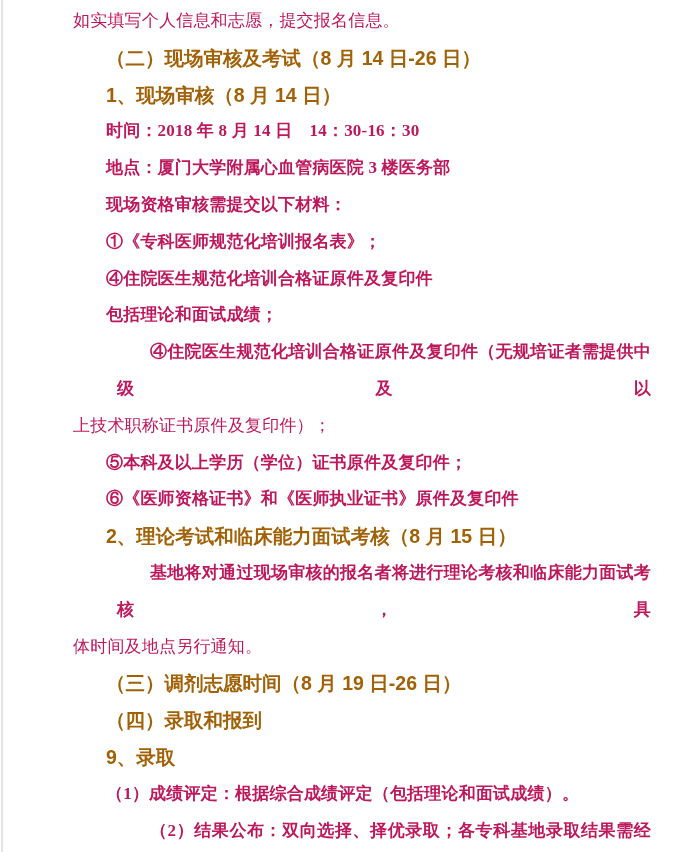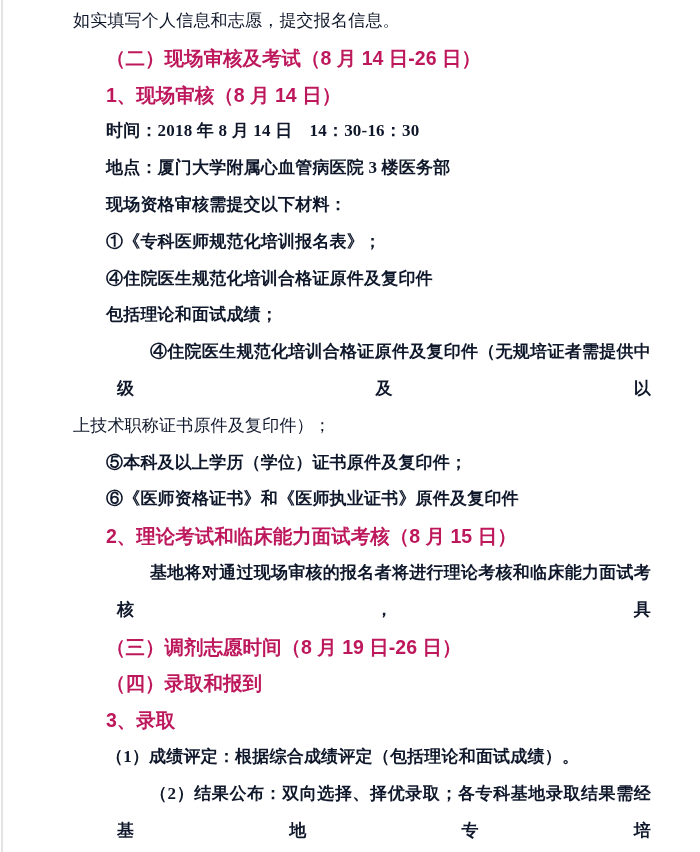--- a/index.html
+++ b/index.html
@@ -30,35 +30,35 @@
     width: 578px;
     padding-top: 3px;
     color: #1f1f1f;
   }
   .doc-text p {
     margin: 0;
     font-size: 17px;
     line-height: 36.8px;
     text-align: justify;
     letter-spacing: 0.2px;
-    color: #0f172a;
+    color: #be185d;
   }
   .doc-text p.indent {
     text-indent: 33px;
     font-weight: bold;
   }
   .doc-text p.fill {
     text-align-last: justify;
     margin-left: 44px;
   }
   .doc-text p.heading {
     font-family: "Liberation Sans", "DejaVu Sans", sans-serif;
     font-weight: 700;
     font-size: 19.5px;
-    color: #be185d;
+    color: #a16207;
     letter-spacing: 0;
     text-align-last: auto;
   }
 </style>
 </head>
 <body>
 
 <div class="page">
   <div class="scan-edge"></div>
   <div class="doc-text">
@@ -70,19 +70,20 @@
       <p class="indent">现场资格审核需提交以下材料：</p>
       <p class="indent">①《专科医师规范化培训报名表》；</p>
       <p class="indent">④住院医生规范化培训合格证原件及复印件</p>
       <p class="indent">包括理论和面试成绩；</p>
       <p class="indent fill">④住院医生规范化培训合格证原件及复印件（无规培证者需提供中级及以</p>
       <p class="">上技术职称证书原件及复印件）；</p>
       <p class="indent">⑤本科及以上学历（学位）证书原件及复印件；</p>
       <p class="indent">⑥《医师资格证书》和《医师执业证书》原件及复印件</p>
       <p class="heading indent">2、理论考试和临床能力面试考核（8 月 15 日）</p>
       <p class="indent fill">基地将对通过现场审核的报名者将进行理论考核和临床能力面试考核，具</p>
+      <p class="">体时间及地点另行通知。</p>
       <p class="heading indent">（三）调剂志愿时间（8 月 19 日-26 日）</p>
       <p class="heading indent">（四）录取和报到</p>
-      <p class="heading indent">3、录取</p>
+      <p class="heading indent">9、录取</p>
       <p class="indent">（1）成绩评定：根据综合成绩评定（包括理论和面试成绩）。</p>
       <p class="indent fill">（2）结果公布：双向选择、择优录取；各专科基地录取结果需经基地专培</p>
     </div>
 </div>
 
 </body></html>

